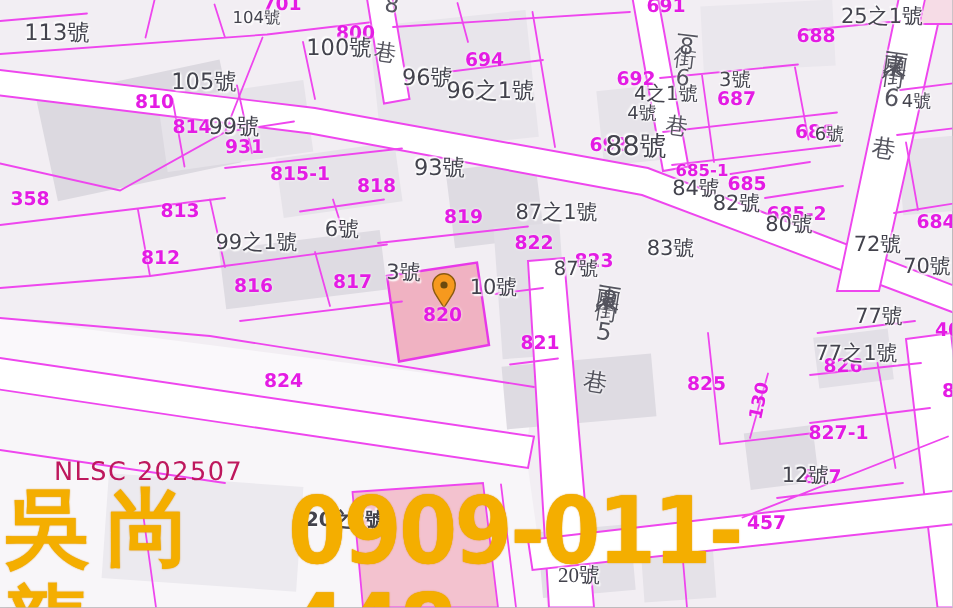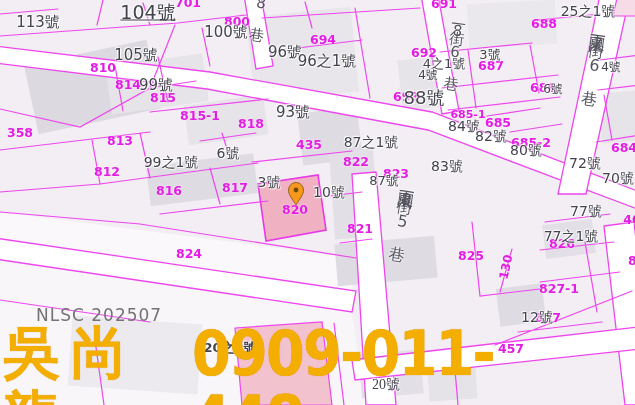--- a/index.html
+++ b/index.html
@@ -9,21 +9,21 @@
   #labels{position:absolute;left:0;top:0;width:635px;height:405px;pointer-events:none;}
   .lbl{position:absolute;white-space:nowrap;line-height:1;transform:translate(-50%,-50%);}
   .addr{color:#43434d;
         text-shadow:0 0 2px #fff,0 0 2px #fff,1px 1px 1px #fff,-1px -1px 1px #fff;}
   .parcel{color:#e41ce4;font-weight:bold;
         text-shadow:0 0 2px rgba(255,255,255,.85);}
   .street{color:#54545e;writing-mode:vertical-rl;text-orientation:upright;
         letter-spacing:3px;transform-origin:top center;
         text-shadow:0 0 2px #fff,0 0 2px #fff;}
   .watermark{position:absolute;left:36px;top:305px;font-size:17px;
-        letter-spacing:1px;color:#737373;}
+        letter-spacing:1px;color:#be185d;}
   .overlay-bar{position:absolute;left:0;top:321px;width:100%;display:flex;
         align-items:flex-start;}
   .agent-name{font-size:56px;font-weight:900;color:#f4ae00;letter-spacing:11px;
         line-height:1.15;margin-left:4px;text-shadow:0 0 1px #d98e00;}
   .agent-phone{font-size:62px;font-weight:900;color:#f4ae00;letter-spacing:-2px;
         line-height:1.05;margin-left:-6px;transform:scaleX(.9);
         transform-origin:left top;text-shadow:0 0 1px #d98e00;}
 </style>
 </head>
 <body>
@@ -96,26 +96,26 @@
       <circle cx="296" cy="190" r="2.4" fill="#6b4a0e"></circle>
     </g>
   </svg>
 
   <div id="labels">
       <span class="lbl parcel" style="left: 58px; top: 68px; font-size: 12.5px; margin-left: 45px;">810</span>
       <span class="lbl parcel" style="left: 20px; top: 133px; font-size: 12.5px;">358</span>
       <span class="lbl parcel" style="left: 107px; top: 172px; font-size: 12.5px;">812</span>
       <span class="lbl parcel" style="left: 120px; top: 141px; font-size: 12.5px;">813</span>
       <span class="lbl parcel" style="left: 128px; top: 85px; font-size: 12.5px;">814</span>
-      <span class="lbl parcel" style="left: 163px; top: 98px; font-size: 12.5px;">815</span>
+      <span class="lbl parcel" style="left: 163px; top: 98px; font-size: 12.5px;">931</span>
       <span class="lbl parcel" style="left: 200px; top: 116px; font-size: 12.5px;">815-1</span>
       <span class="lbl parcel" style="left: 169px; top: 191px; font-size: 12.5px;">816</span>
       <span class="lbl parcel" style="left: 235px; top: 188px; font-size: 12.5px;">817</span>
       <span class="lbl parcel" style="left: 251px; top: 124px; font-size: 12.5px;">818</span>
-      <span class="lbl parcel" style="left: 309px; top: 145px; font-size: 12.5px;">435</span>
+      <span class="lbl parcel" style="left: 309px; top: 145px; font-size: 12.5px;">819</span>
       <span class="lbl parcel" style="left: 295px; top: 210px; font-size: 12.5px;">820</span>
       <span class="lbl parcel" style="left: 360px; top: 229px; font-size: 12.5px;">821</span>
       <span class="lbl parcel" style="left: 356px; top: 162px; font-size: 12.5px;">822</span>
       <span class="lbl parcel" style="left: 396px; top: 174px; font-size: 12.5px;">823</span>
       <span class="lbl parcel" style="left: 189px; top: 254px; font-size: 12.5px;">824</span>
       <span class="lbl parcel" style="left: 471px; top: 256px; font-size: 12.5px;">825</span>
       <span class="lbl parcel" style="left: 562px; top: 244px; font-size: 12.5px;">826</span>
       <span class="lbl parcel" style="left: 548px; top: 318px; font-size: 12.5px;">827</span>
       <span class="lbl parcel" style="left: 559px; top: 289px; font-size: 12.5px;">827-1</span>
       <span class="lbl parcel" style="left: 641px; top: 261px; font-size: 12.5px;">829</span>
@@ -128,21 +128,21 @@
       <span class="lbl parcel" style="left: 544px; top: 24px; font-size: 12.5px;">688</span>
       <span class="lbl parcel" style="left: 444px; top: 4px; font-size: 12.5px;">691</span>
       <span class="lbl parcel" style="left: 424px; top: 53px; font-size: 12.5px;">692</span>
       <span class="lbl parcel" style="left: 406px; top: 97px; font-size: 12.5px;">693</span>
       <span class="lbl parcel" style="left: 323px; top: 40px; font-size: 12.5px;">694</span>
       <span class="lbl parcel" style="left: 237px; top: 22px; font-size: 12.5px;">800</span>
       <span class="lbl parcel" style="left: 188px; top: 3px; font-size: 12.5px;">701</span>
       <span class="lbl parcel" style="left: 511px; top: 349px; font-size: 12.5px;">457</span>
       <span class="lbl parcel" style="left: 632px; top: 220px; font-size: 12.5px;">40</span>
       <span class="lbl addr" style="left: 38px; top: 22px; font-size: 15px;">113號</span>
-      <span class="lbl addr" style="left: 148px; top: 12px; font-size: 19px; text-decoration: underline;">104號</span>
+      <span class="lbl addr" style="left: 171px; top: 12px; font-size: 11px;">104號</span>
       <span class="lbl addr" style="left: 136px; top: 55px; font-size: 15px;">105號</span>
       <span class="lbl addr" style="left: 226px; top: 32px; font-size: 15px;">100號</span>
       <span class="lbl addr" style="left: 156px; top: 85px; font-size: 15px;">99號</span>
       <span class="lbl addr" style="left: 285px; top: 52px; font-size: 15px;">96號</span>
       <span class="lbl addr" style="left: 327px; top: 61px; font-size: 15px;">96之1號</span>
       <span class="lbl addr" style="left: 293px; top: 112px; font-size: 15px;">93號</span>
       <span class="lbl addr" style="left: 171px; top: 162px; font-size: 14px; text-align: center;">99之1號</span>
       <span class="lbl addr" style="left: 228px; top: 153px; font-size: 14px;">6號</span>
       <span class="lbl addr" style="left: 269px; top: 182px; font-size: 14px;">3號</span>
       <span class="lbl addr" style="left: 329px; top: 192px; font-size: 14px;">10號</span>

